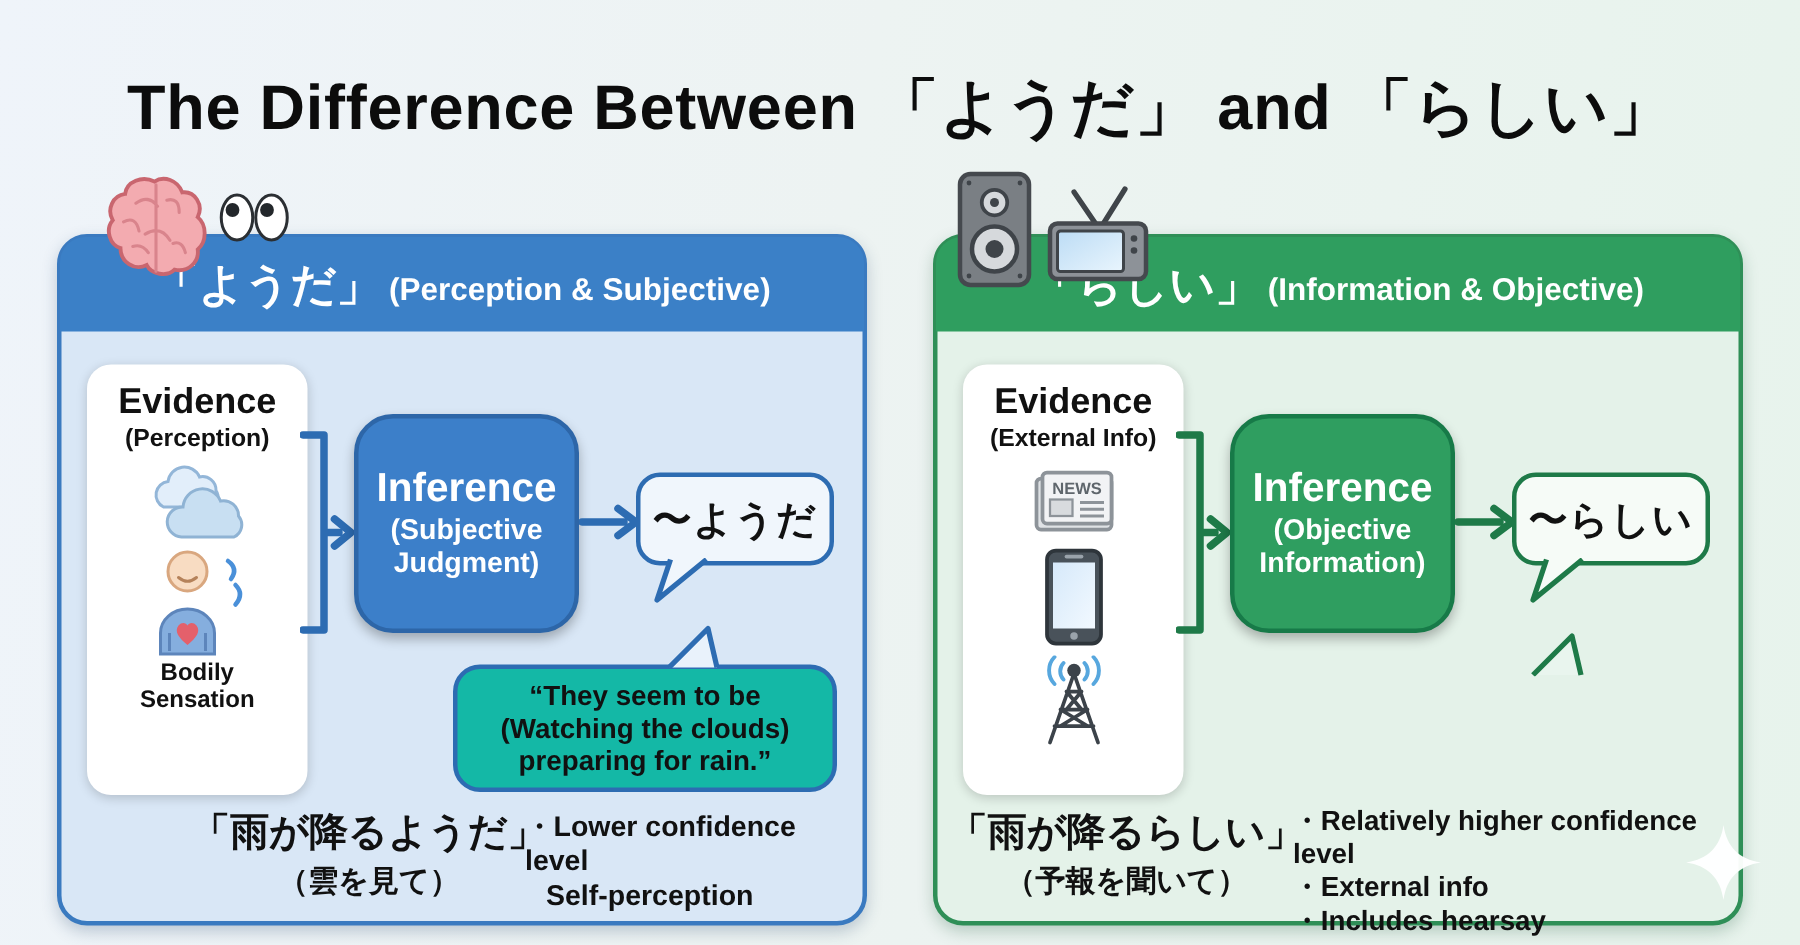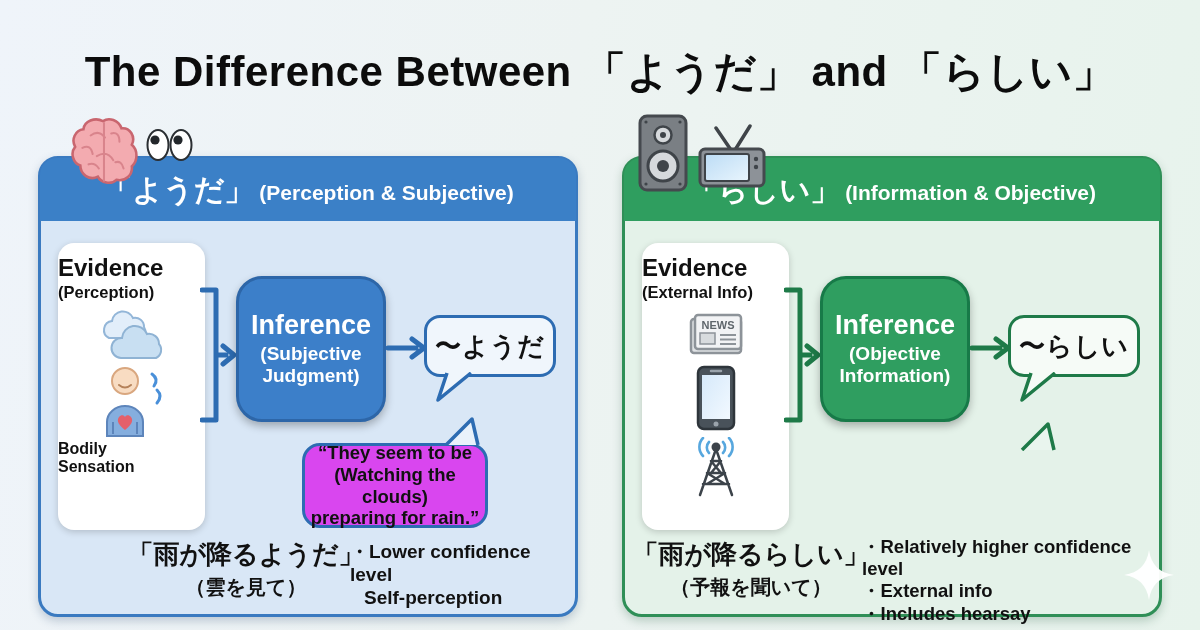--- a/index.html
+++ b/index.html
@@ -23,21 +23,21 @@
 
   .icon { position:absolute; z-index:5; }
   .brain   { left:70px;  top:116px; width:68px; height:74px; }
   .eyes    { left:146px; top:128px; width:48px; height:34px; }
   .speaker { left:638px; top:114px; width:50px; height:78px; }
   .tv      { left:694px; top:124px; width:76px; height:66px; }
   .sparkle { left:1122px; top:548px; width:54px; height:54px; z-index:6; }
 
   .evidence-card { position:absolute; left:17px; top:84px; width:147px; height:287px;
                    background:#fff; border-radius:16px; box-shadow:0 2px 7px rgba(0,0,0,.18);
-                   }
+                   text-align:center; }
   .ev-title { font-size:24px; font-weight:bold; margin-top:11px; }
   .ev-sub   { font-size:16.5px; font-weight:bold; margin-top:1px; }
   .ev-label { font-size:16px; font-weight:bold; line-height:1.1; margin-top:2px; }
   .ev-label span { display:block; }
   .ev-icon  { display:block; margin:4px auto 0; }
 
   .bracket { position:absolute; left:159px; top:127px; width:40px; height:138; }
   .inference { position:absolute; left:195px; top:117px; width:150px; height:146px;
                border-radius:26px; display:flex; flex-direction:column; justify-content:center;
                align-items:center; color:#fff; text-align:center;
@@ -54,22 +54,22 @@
             align-items:center; text-align:center; z-index:2; }
   .bubble.result { left:383px; top:156px; width:132px; height:62px; border-radius:16px;
                    font-size:26px; font-weight:bold; letter-spacing:1px; }
   .left  .bubble.result { background:#f0f6fc; border:3.5px solid #2d6cb2; }
   .right .bubble.result { background:#f6fbf7; border:3.5px solid #1e7a48; }
   .tail { position:absolute; z-index:3; }
   .left  .tail-result { left:393px; top:213px; width:44px; height:30px; }
   .right .tail-result { left:393px; top:213px; width:44px; height:30px; }
 
   .bubble.quote { font-weight:bold; line-height:1.18; border-radius:18px; }
-  .left  .bubble.quote { left:261px; top:284px; width:186px; height:85px; font-size:18.5px;
-                         background:#d946ef; border:3.5px solid #2d6cb2; }
+  .left  .bubble.quote { left:261px; top:284px; width:256px; height:85px; font-size:18.5px;
+                         background:#14b8a6; border:3.5px solid #2d6cb2; }
   .right .bubble.quote { left:266px; top:289px; width:264px; height:75px; font-size:19px;
                          background:#e9f5ee; border:3.5px solid #1e7a48; }
   .bubble.quote span { display:block; }
   .left  .tail-quote { left:396px; top:256px; width:44px; height:31px; }
   .right .tail-quote { left:388px; top:261px; width:44px; height:31px; }
 
   .example-block { position:absolute; text-align:center; }
   .left  .example-block { left:30px; top:378px; width:350px; }
   .right .example-block { left:0px;  top:378px; width:252px; }
   .ex-jp   { font-size:26px; font-weight:bold; }

